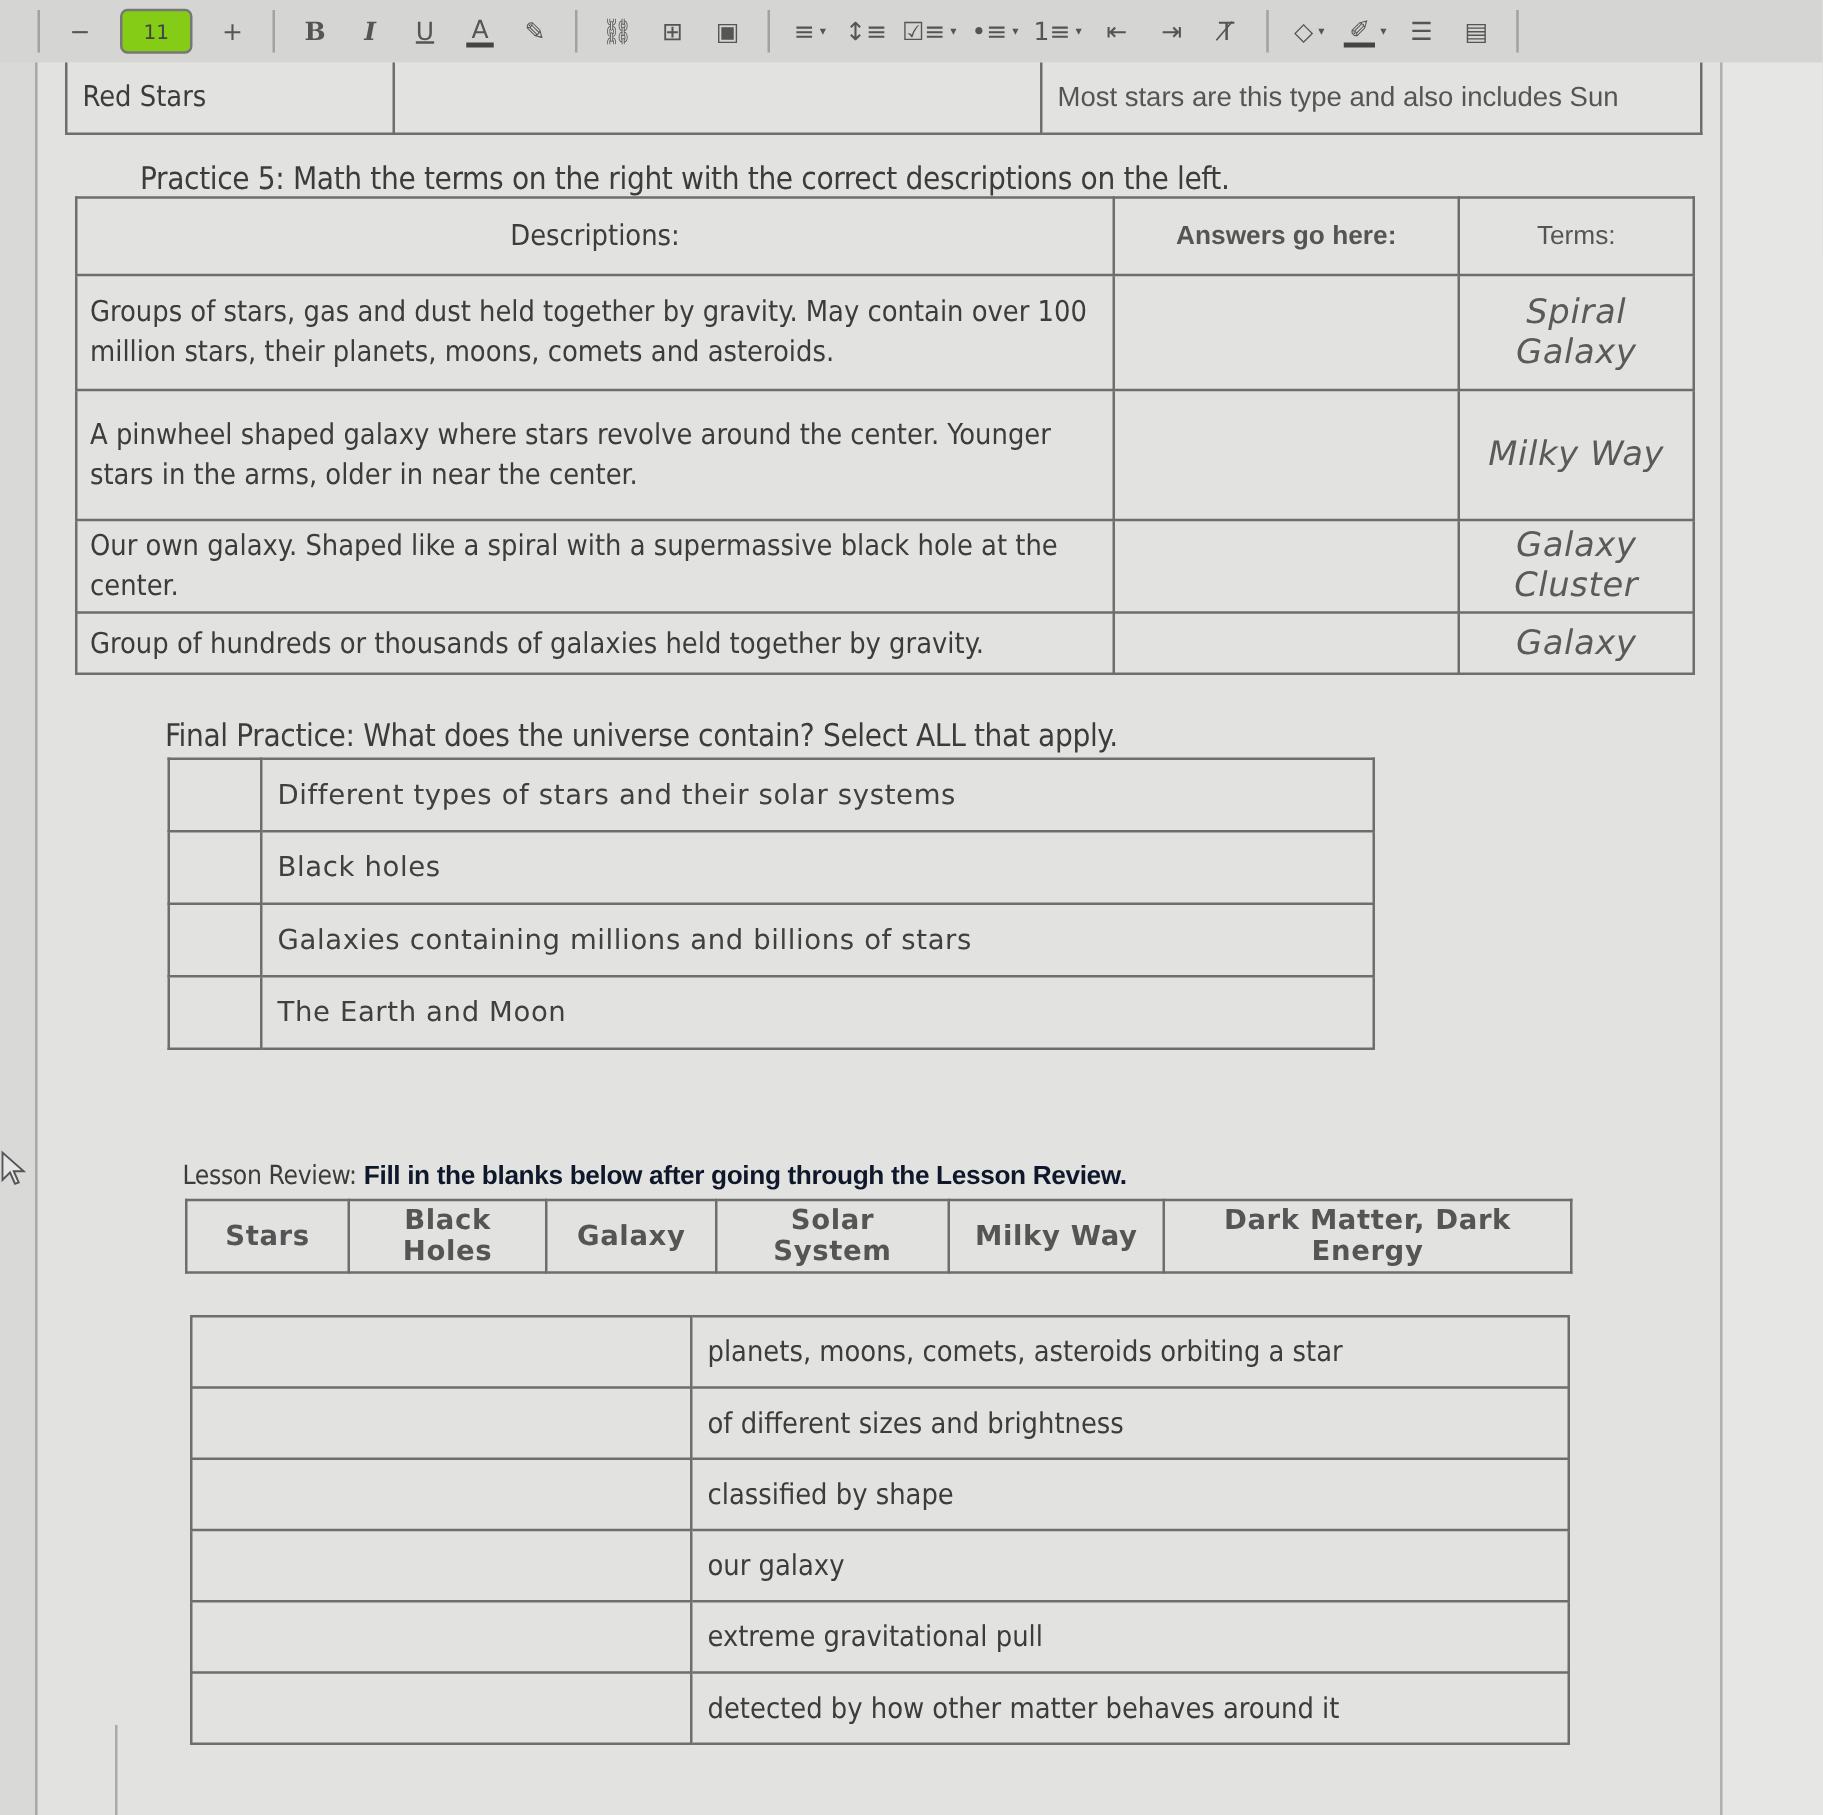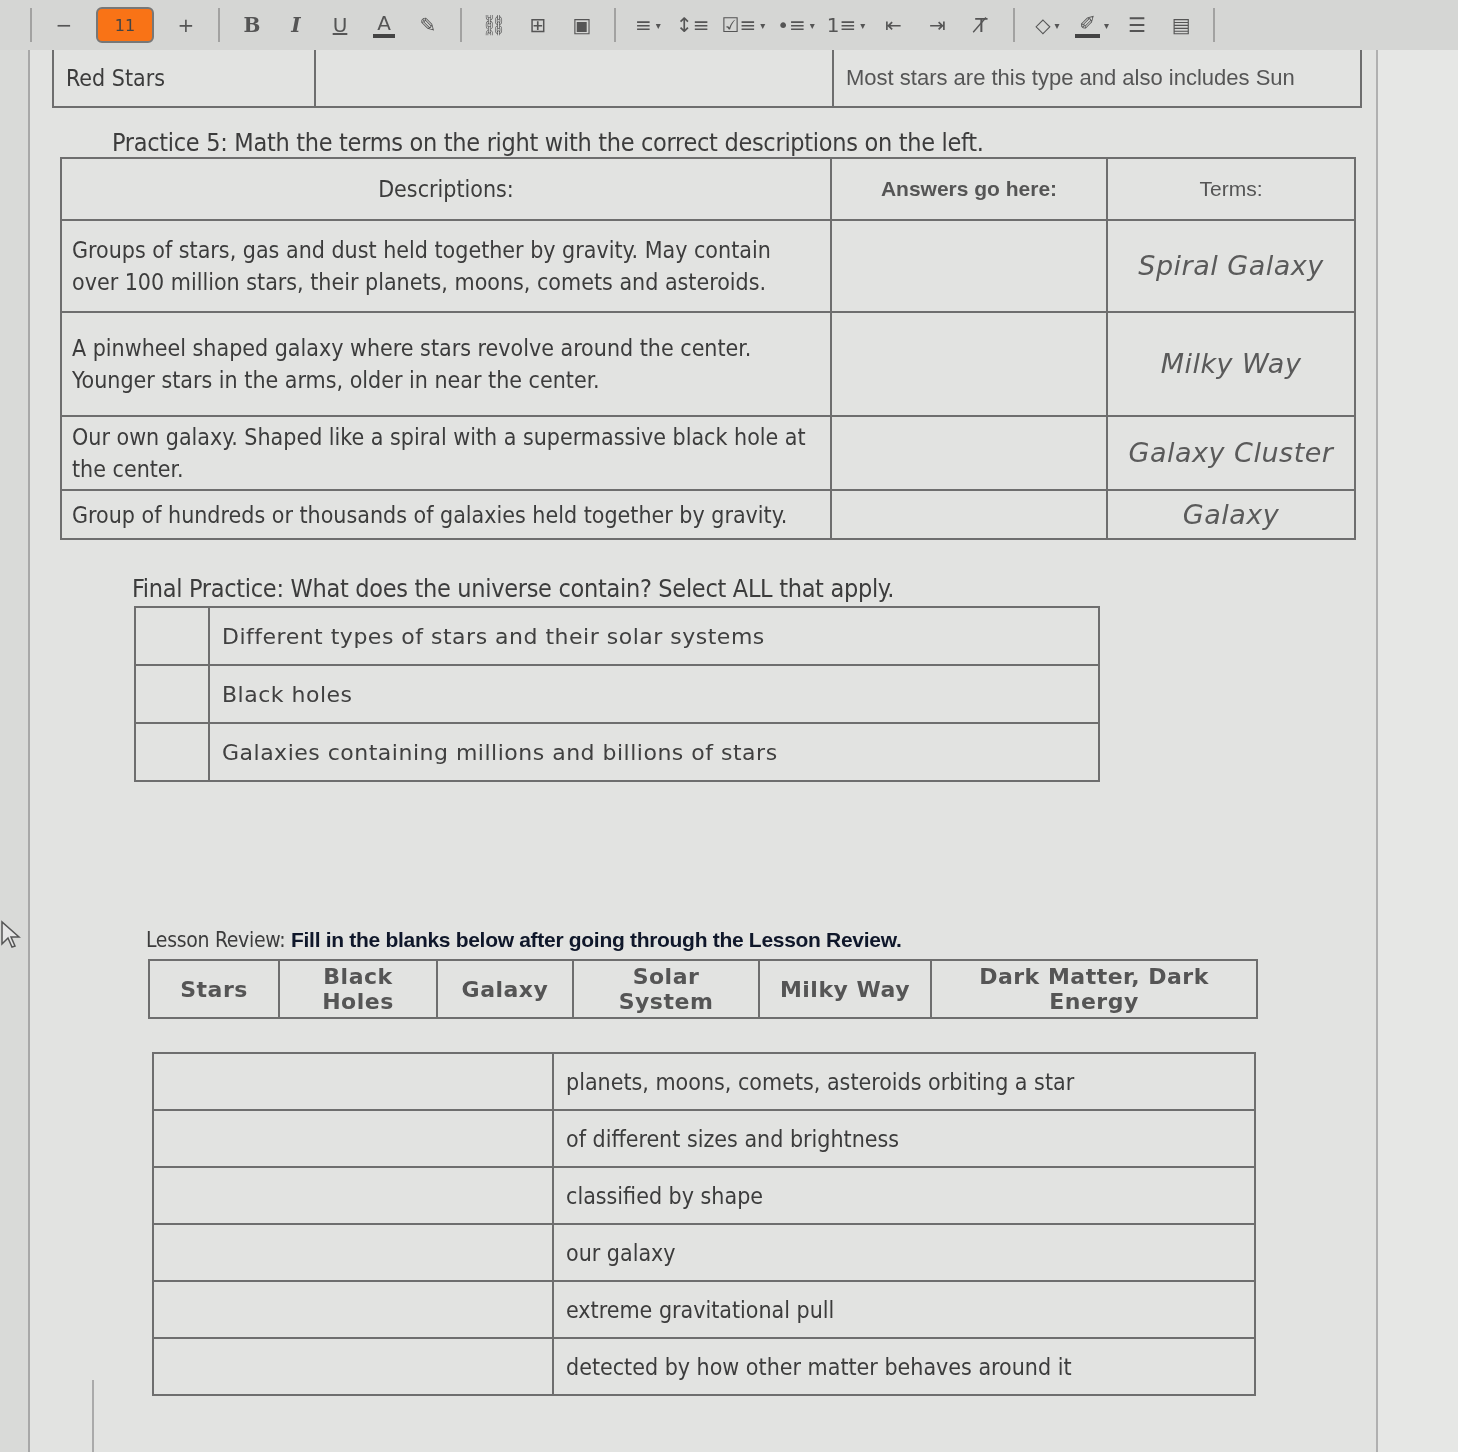--- a/index.html
+++ b/index.html
@@ -20,21 +20,21 @@
   }
   .tb-sep { width: 2px; height: 34px; background: #8c8c8c; margin: 0 10px; opacity: .7; }
   .tb-btn {
     display: inline-flex; align-items: center; justify-content: center;
     height: 36px; min-width: 32px; margin: 0 6px;
     font-size: 20px; color: #555; cursor: pointer;
   }
   .tb-font-size {
     width: 58px; height: 36px; border: 2px solid #777; border-radius: 6px;
     display: inline-flex; align-items: center; justify-content: center;
-    font-size: 16px; color: #444; margin: 0 10px; background: #f97316;
+    font-size: 16px; color: #444; margin: 0 10px; background: #84cc16;
   }
   .tb-caret { font-size: 10px; margin-left: 4px; color: #555; }
   .u-line { text-decoration: underline; }
   .tb-color-a { border-bottom: 4px solid #444; line-height: 22px; padding: 0 4px; }
   .tb-bold { font-weight: bold; font-family: "DejaVu Serif", serif; }
   .tb-italic { font-style: italic; font-family: "DejaVu Serif", serif; font-weight: bold; }
 
   
   .page-margin-left {
     position: absolute; left: 28px; top: 50px; width: 2px; height: 1402px; background: #a8a8a8;
@@ -161,21 +161,21 @@
     <td style="width:518px;"></td>
     <td class="arial" style="font-size:22px;">Most stars are this type and also includes Sun</td>
   </tr>
 </tbody>
   </table>
 
 <div class="heading" style="left:112px; top:128px;">Practice 5: Math the terms on the right with the correct descriptions on the left.</div>
 <table class="t-match">
   <tbody>
       <tr>
-    <th class="hand" style="width:770px;">Descriptions:</th>
+    <th class="hand" style="width:830px;">Descriptions:</th>
     <th class="arial" style="width:276px; font-weight:bold; font-size:21px;">Answers go here:</th>
     <th class="arial" style="font-size:21px;">Terms:</th>
   </tr>
   <tr style="height:92px;">
     <td class="hand">Groups of stars, gas and dust held together by gravity.  May contain over 100 million stars, their planets, moons, comets and asteroids.</td>
     <td></td>
     <td class="term comic">Spiral Galaxy</td>
   </tr>
   <tr style="height:104px;">
     <td class="hand">A pinwheel shaped galaxy where stars revolve around the center. Younger stars in the arms, older in near the center.</td>
@@ -202,20 +202,24 @@
     <td class="box"></td>
     <td class="comic">Different types of stars and their solar systems</td>
   </tr>
   <tr>
     <td class="box"></td>
     <td class="comic">Black holes</td>
   </tr>
   <tr>
     <td class="box"></td>
     <td class="comic">Galaxies containing millions and billions of stars</td>
+  </tr>
+  <tr>
+    <td class="box"></td>
+    <td class="comic">The Earth and Moon</td>
   </tr>
 </tbody>
   </table>
 
 <svg class="cursor-icon" viewBox="0 0 24 30">
   <path d="M2 2 L2 24 L8 18 L12 27 L15 26 L11 17 L19 17 Z" fill="#e6e6e6" stroke="#555" stroke-width="1.5"></path>
 </svg>
 
 <div class="heading" style="left:146px; top:928px; font-size:21px;">
   <span class="hand">Lesson Review: </span><span class="arial" style="font-weight:bold; color:#0f172a;">Fill in the blanks below after going through the Lesson Review.</span>

